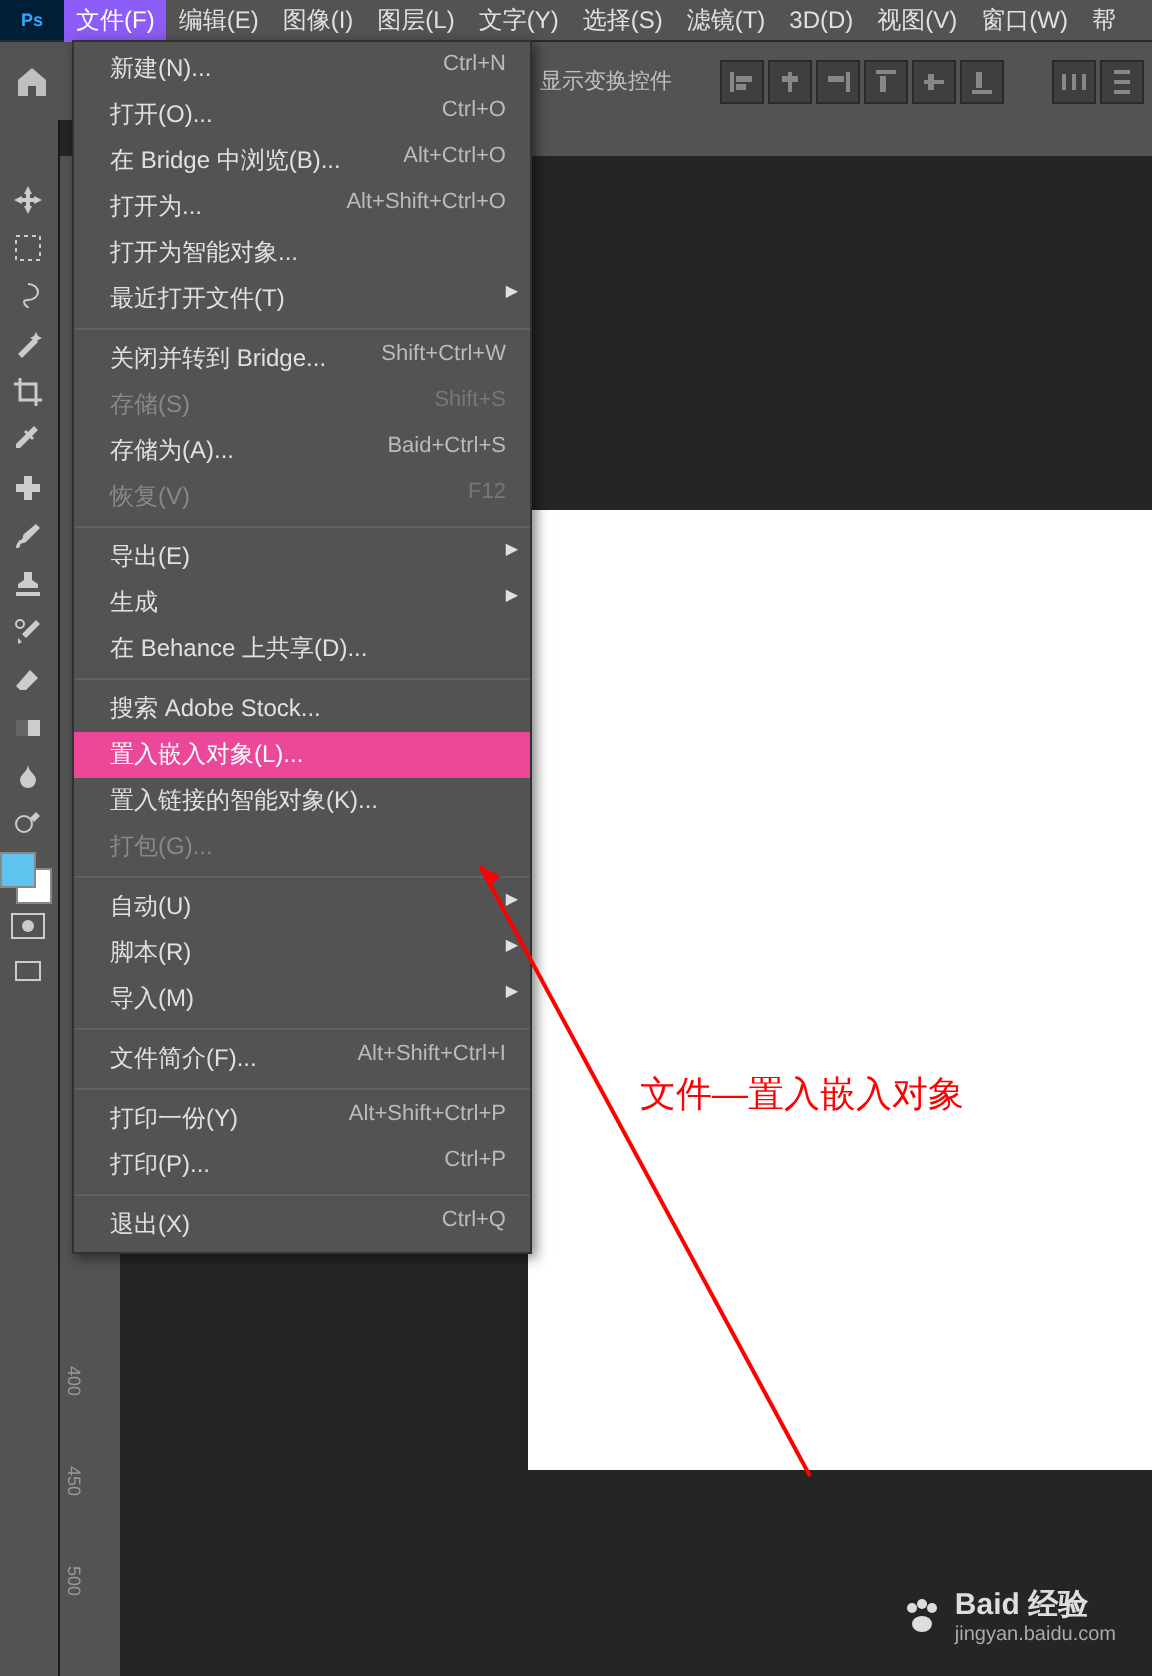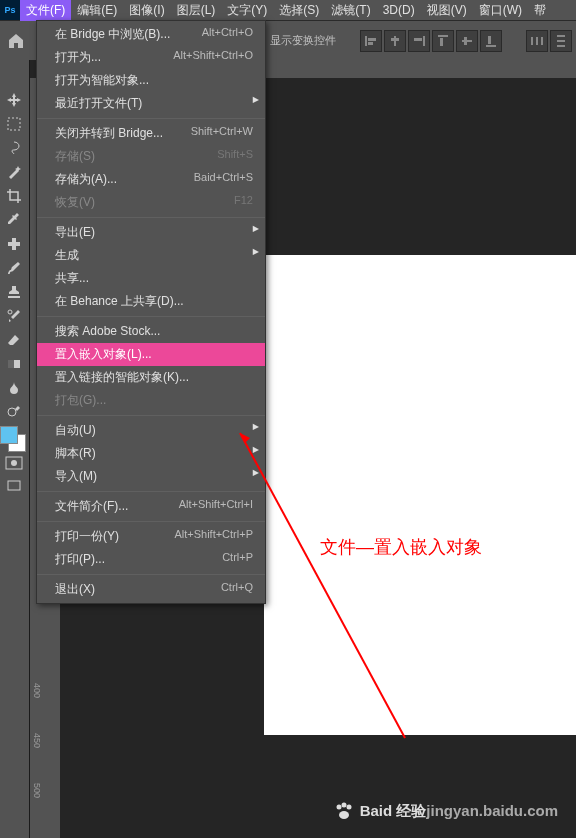--- a/index.html
+++ b/index.html
@@ -1,19 +1,19 @@
 <!DOCTYPE html>
 <html><head>
   <meta charset="utf-8">
   <style>
     * { box-sizing: border-box; margin: 0; padding: 0; font-family: "Microsoft YaHei", sans-serif; }
     body { width: 576px; height: 838px; background: #1a1a1a; overflow: hidden; position: relative; }
     
     .menubar { display: flex; align-items: center; background: #535353; height: 20px; color: #e0e0e0; font-size: 12px; }
-    .ps-logo { width: 20px; height: 20px; background: #001e36; display: flex; align-items: center; justify-content: center; color: #31a8ff; font-size: 9px; font-weight: bold; }
+    .ps-logo { width: 32px; height: 20px; background: #001e36; display: flex; align-items: center; justify-content: center; color: #31a8ff; font-size: 9px; font-weight: bold; }
     .menu-item { padding: 2px 6px; cursor: pointer; }
     .menu-item.active { background: #8b5cf6; color: #fff; }
     
     .optionsbar { display: flex; align-items: center; background: #535353; height: 40px; border-top: 1px solid #2a2a2a; padding: 0 4px; gap: 24px; color: #c0c0c0; font-size: 11px; }
     .home-icon { width: 24px; height: 24px; display: flex; align-items: center; justify-content: center; }
     .opt-label { color: #c0c0c0; }
     .opt-icons { display: flex; gap: 2px; }
     .opt-btn { width: 22px; height: 22px; background: #3f3f3f; display: flex; align-items: center; justify-content: center; border: 1px solid #2a2a2a; }
     
     .toolbar { width: 30px; background: #535353; display: flex; flex-direction: column; padding-top: 28px; border-right: 1px solid #1a1a1a; }
@@ -38,23 +38,23 @@
     .dd-item .shortcut { color: #bbb; font-size: 11px; }
     .dd-item.disabled .shortcut { color: #777; }
     .dd-item .submenu-arrow { position: absolute; right: 6px; }
     .dd-sep { height: 1px; background: #3a3a3a; border-bottom: 1px solid #606060; margin: 3px 0; }
     
     .annotation { position: absolute; top: 535px; left: 320px; color: #ff0000; font-size: 18px; font-weight: normal; z-index: 200; }
     .arrow-svg { position: absolute; top: 428px; left: 235px; z-index: 150; pointer-events: none; }
     
     .watermark { position: absolute; bottom: 15px; right: 18px; display: flex; align-items: center; gap: 4px; z-index: 200; }
     .watermark-paw { width: 24px; height: 24px; }
-    .watermark-text { display: flex; color: #ddd; }
+    .watermark-text { display: flex; flex-direction: column; color: #ddd; }
     .watermark-text .brand { font-size: 15px; font-weight: bold; }
-    .watermark-text .url { font-size: 15px; color: #aaa; font-weight: bold; }
+    .watermark-text .url { font-size: 10px; color: #aaa; }
   </style>
 </head>
 <body>
 
 <div class="menubar">
   <div class="ps-logo">Ps</div>
   <div class="menu-item active">文件(F)</div>
   <div class="menu-item">编辑(E)</div>
   <div class="menu-item">图像(I)</div>
   <div class="menu-item">图层(L)</div>
@@ -235,20 +235,28 @@
   <div class="ruler-v">
     <span class="tick" style="top:605px;writing-mode:vertical-lr">400</span>
     <span class="tick" style="top:655px;writing-mode:vertical-lr">450</span>
     <span class="tick" style="top:705px;writing-mode:vertical-lr">500</span>
   </div>
   <div class="document"></div>
 </div>
 
 <div class="dropdown" id="dd">
     <div class="dd-item">
+      <span>新建(N)...</span>
+      <span class="shortcut">Ctrl+N</span>
+    </div>
+    <div class="dd-item">
+      <span>打开(O)...</span>
+      <span class="shortcut">Ctrl+O</span>
+    </div>
+    <div class="dd-item">
       <span>在 Bridge 中浏览(B)...</span>
       <span class="shortcut">Alt+Ctrl+O</span>
     </div>
     <div class="dd-item">
       <span>打开为...</span>
       <span class="shortcut">Alt+Shift+Ctrl+O</span>
     </div>
     <div class="dd-item">
       <span>打开为智能对象...</span>
     </div>
@@ -274,23 +282,20 @@
       <span class="shortcut">F12</span>
     </div>
     <div class="dd-sep"></div>
     <div class="dd-item">
       <span>导出(E)</span>
       <span class="submenu-arrow" style="font-size: 8px;">▶</span>
     </div>
     <div class="dd-item">
       <span>生成</span>
       <span class="submenu-arrow" style="font-size: 8px;">▶</span>
-    </div>
-    <div class="dd-item">
-      <span>共享...</span>
     </div>
     <div class="dd-item">
       <span>在 Behance 上共享(D)...</span>
     </div>
     <div class="dd-sep"></div>
     <div class="dd-item">
       <span>搜索 Adobe Stock...</span>
     </div>
     <div class="dd-item highlight">
       <span>置入嵌入对象(L)...</span>

